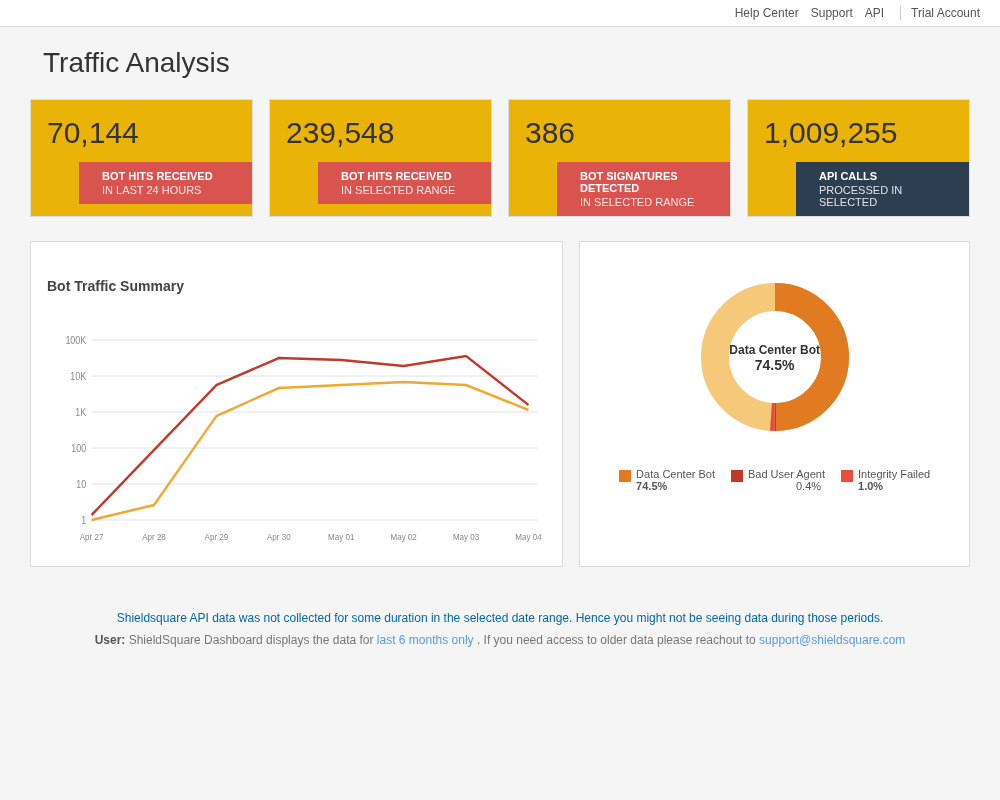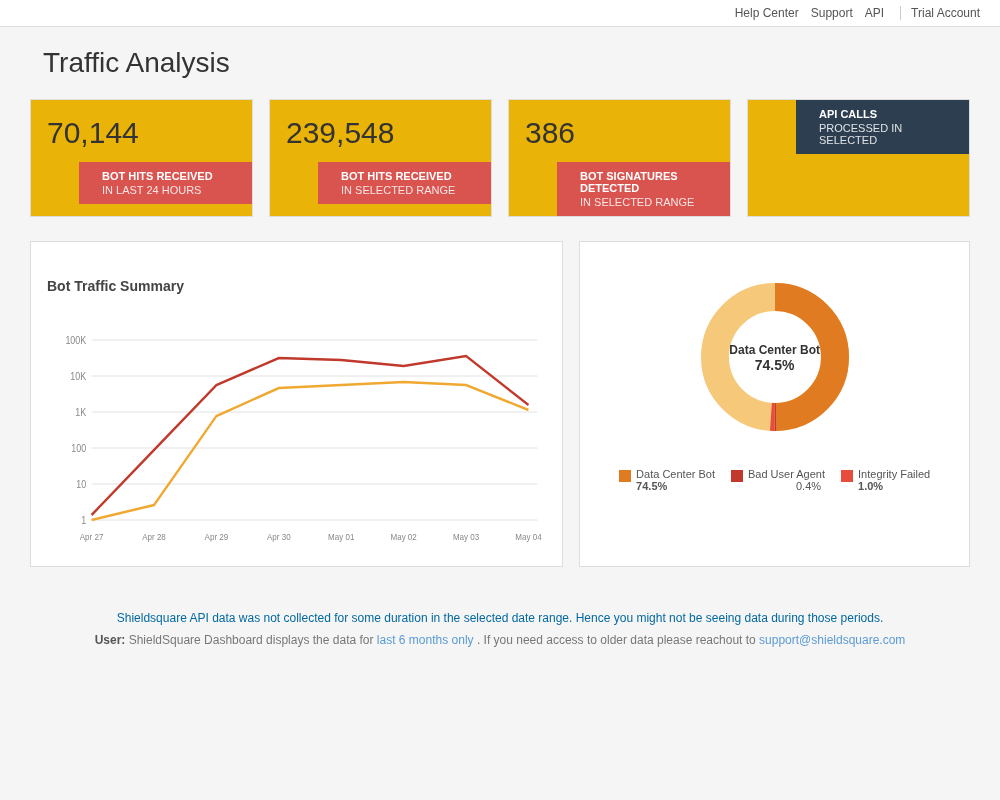--- a/index.html
+++ b/index.html
@@ -133,20 +133,21 @@
 
     <div class="stat-card">
       <div class="stat-number">386</div>
       <div class="stat-label red">
         <span>BOT SIGNATURES DETECTED</span>
         <span class="stat-sublabel">in selected range</span>
       </div>
     </div>
 
     <div class="stat-card">
+      <div class="stat-number">1,009,255</div>
       <div class="stat-label dark">
         <span>API CALLS</span>
         <span class="stat-sublabel">processed in selected</span>
       </div>
     </div>
   </div>
 
   <div class="charts-row">
 
     <div class="chart-card large">

